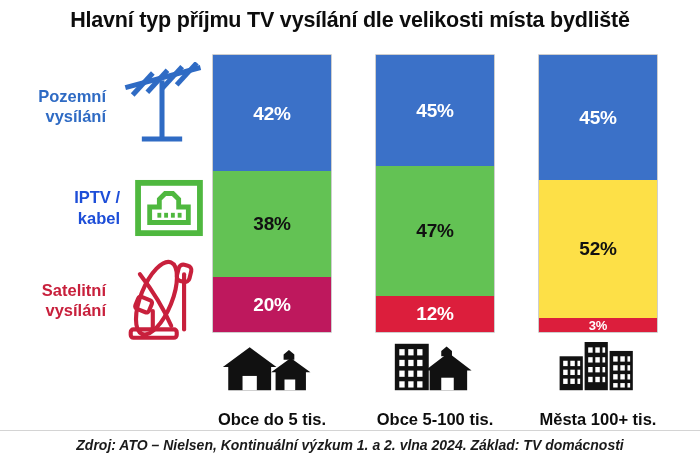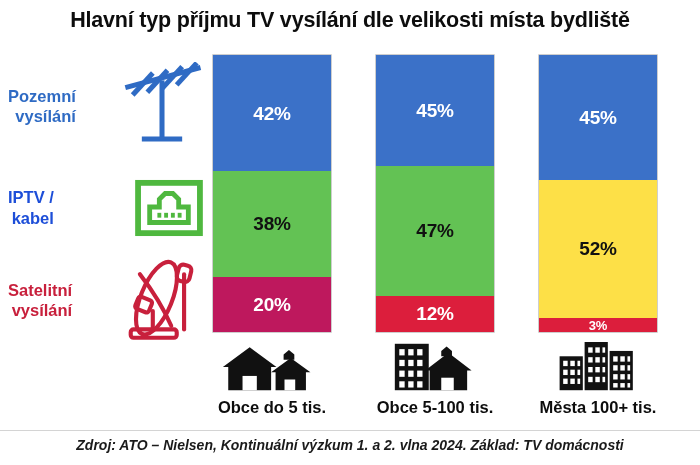--- a/index.html
+++ b/index.html
@@ -44,21 +44,21 @@
     top: 55px;
     width: 200px;
     height: 285px;
   }
   .legend-row {
     position: absolute;
     left: 0;
     width: 200px;
     display: flex;
     align-items: center;
-    justify-content: space-between;
+    justify-content: flex-end;
   }
   .legend-row.terrestrial { top: 6px;   height: 90px; }
   .legend-row.cable       { top: 115px; height: 75px; }
   .legend-row.satellite   { top: 200px; height: 90px; }
 
   .legend-label {
     font-size: 16.5px;
     font-weight: bold;
     line-height: 1.22;
     text-align: right;
@@ -124,21 +124,21 @@
 
   
   .cat-icon {
     height: 52px;
     margin-top: 8px;
     display: flex;
     align-items: flex-end;
     justify-content: center;
   }
   .cat-label {
-    margin-top: 6px;
+    margin-top: 18px;
     text-align: center;
     font-size: 16.5px;
     font-weight: bold;
     color: #0d0d0d;
     white-space: nowrap;
   }
 
   
   .footer-rule {
     position: absolute;

